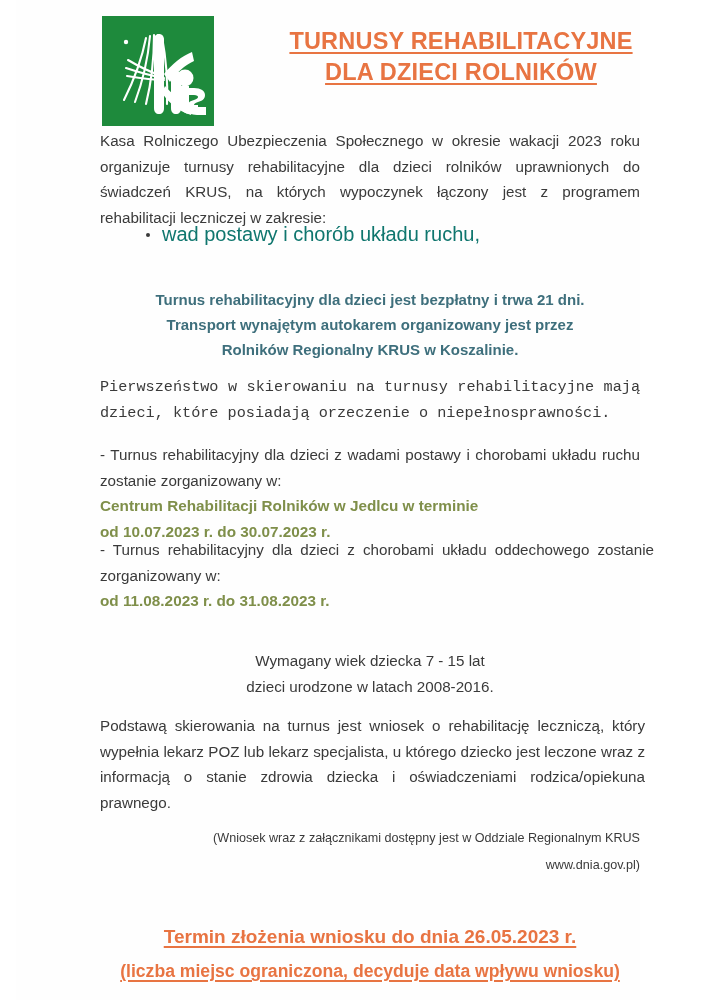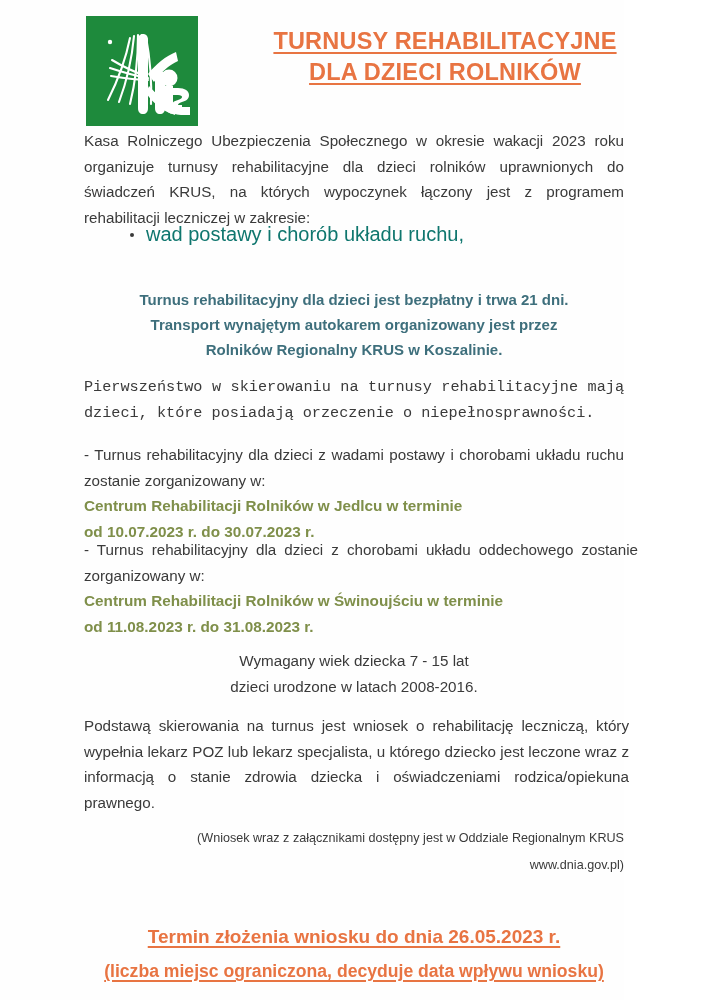--- a/index.html
+++ b/index.html
@@ -15,20 +15,21 @@
     font-family: "Liberation Sans", sans-serif;
     color: #2b2b2b;
     overflow: hidden;
   }
   .page {
     position: relative;
     width: 624px;
     height: 1000px;
     background: #fefefe;
     box-sizing: border-box;
+    margin-left: 16px;
   }
 
   
   .header {
     position: absolute;
     left: 0;
     top: 14px;
     width: 707px;
     height: 116px;
   }
@@ -189,21 +190,20 @@
   </div>
 
   <div class="blk" style="left:84px; top:442px; width:540px;">
     <div class="para just">- Turnus rehabilitacyjny dla dzieci z wadami postawy i chorobami układu ruchu zostanie zorganizowany w:</div>
     <div class="green">Centrum Rehabilitacji Rolników w Jedlcu w terminie</div>
     <div class="green">od 10.07.2023 r. do 30.07.2023 r.</div>
   </div>
 
   <div class="blk" style="left:84px; top:537px; width:554px;">
     <div class="para just">- Turnus  rehabilitacyjny dla dzieci z chorobami układu oddechowego zostanie zorganizowany w:</div>
-    <div class="green">Centrum Rehabilitacji Rolników w Świnoujściu w terminie</div>
     <div class="green">od 11.08.2023 r. do 31.08.2023 r.</div>
   </div>
 
   <div class="blk" style="left:84px; top:648px; width:540px;">
     <div class="para center">Wymagany wiek dziecka 7 - 15 lat</div>
     <div class="para center">dzieci urodzone w latach 2008-2016.</div>
   </div>
 
   <div class="blk" style="left:84px; top:713px; width:545px;">
     <div class="para just">Podstawą skierowania na turnus jest wniosek o rehabilitację leczniczą, który wypełnia lekarz POZ lub lekarz specjalista, u którego dziecko jest leczone wraz z informacją o stanie zdrowia dziecka i oświadczeniami rodzica/opiekuna prawnego.</div>

